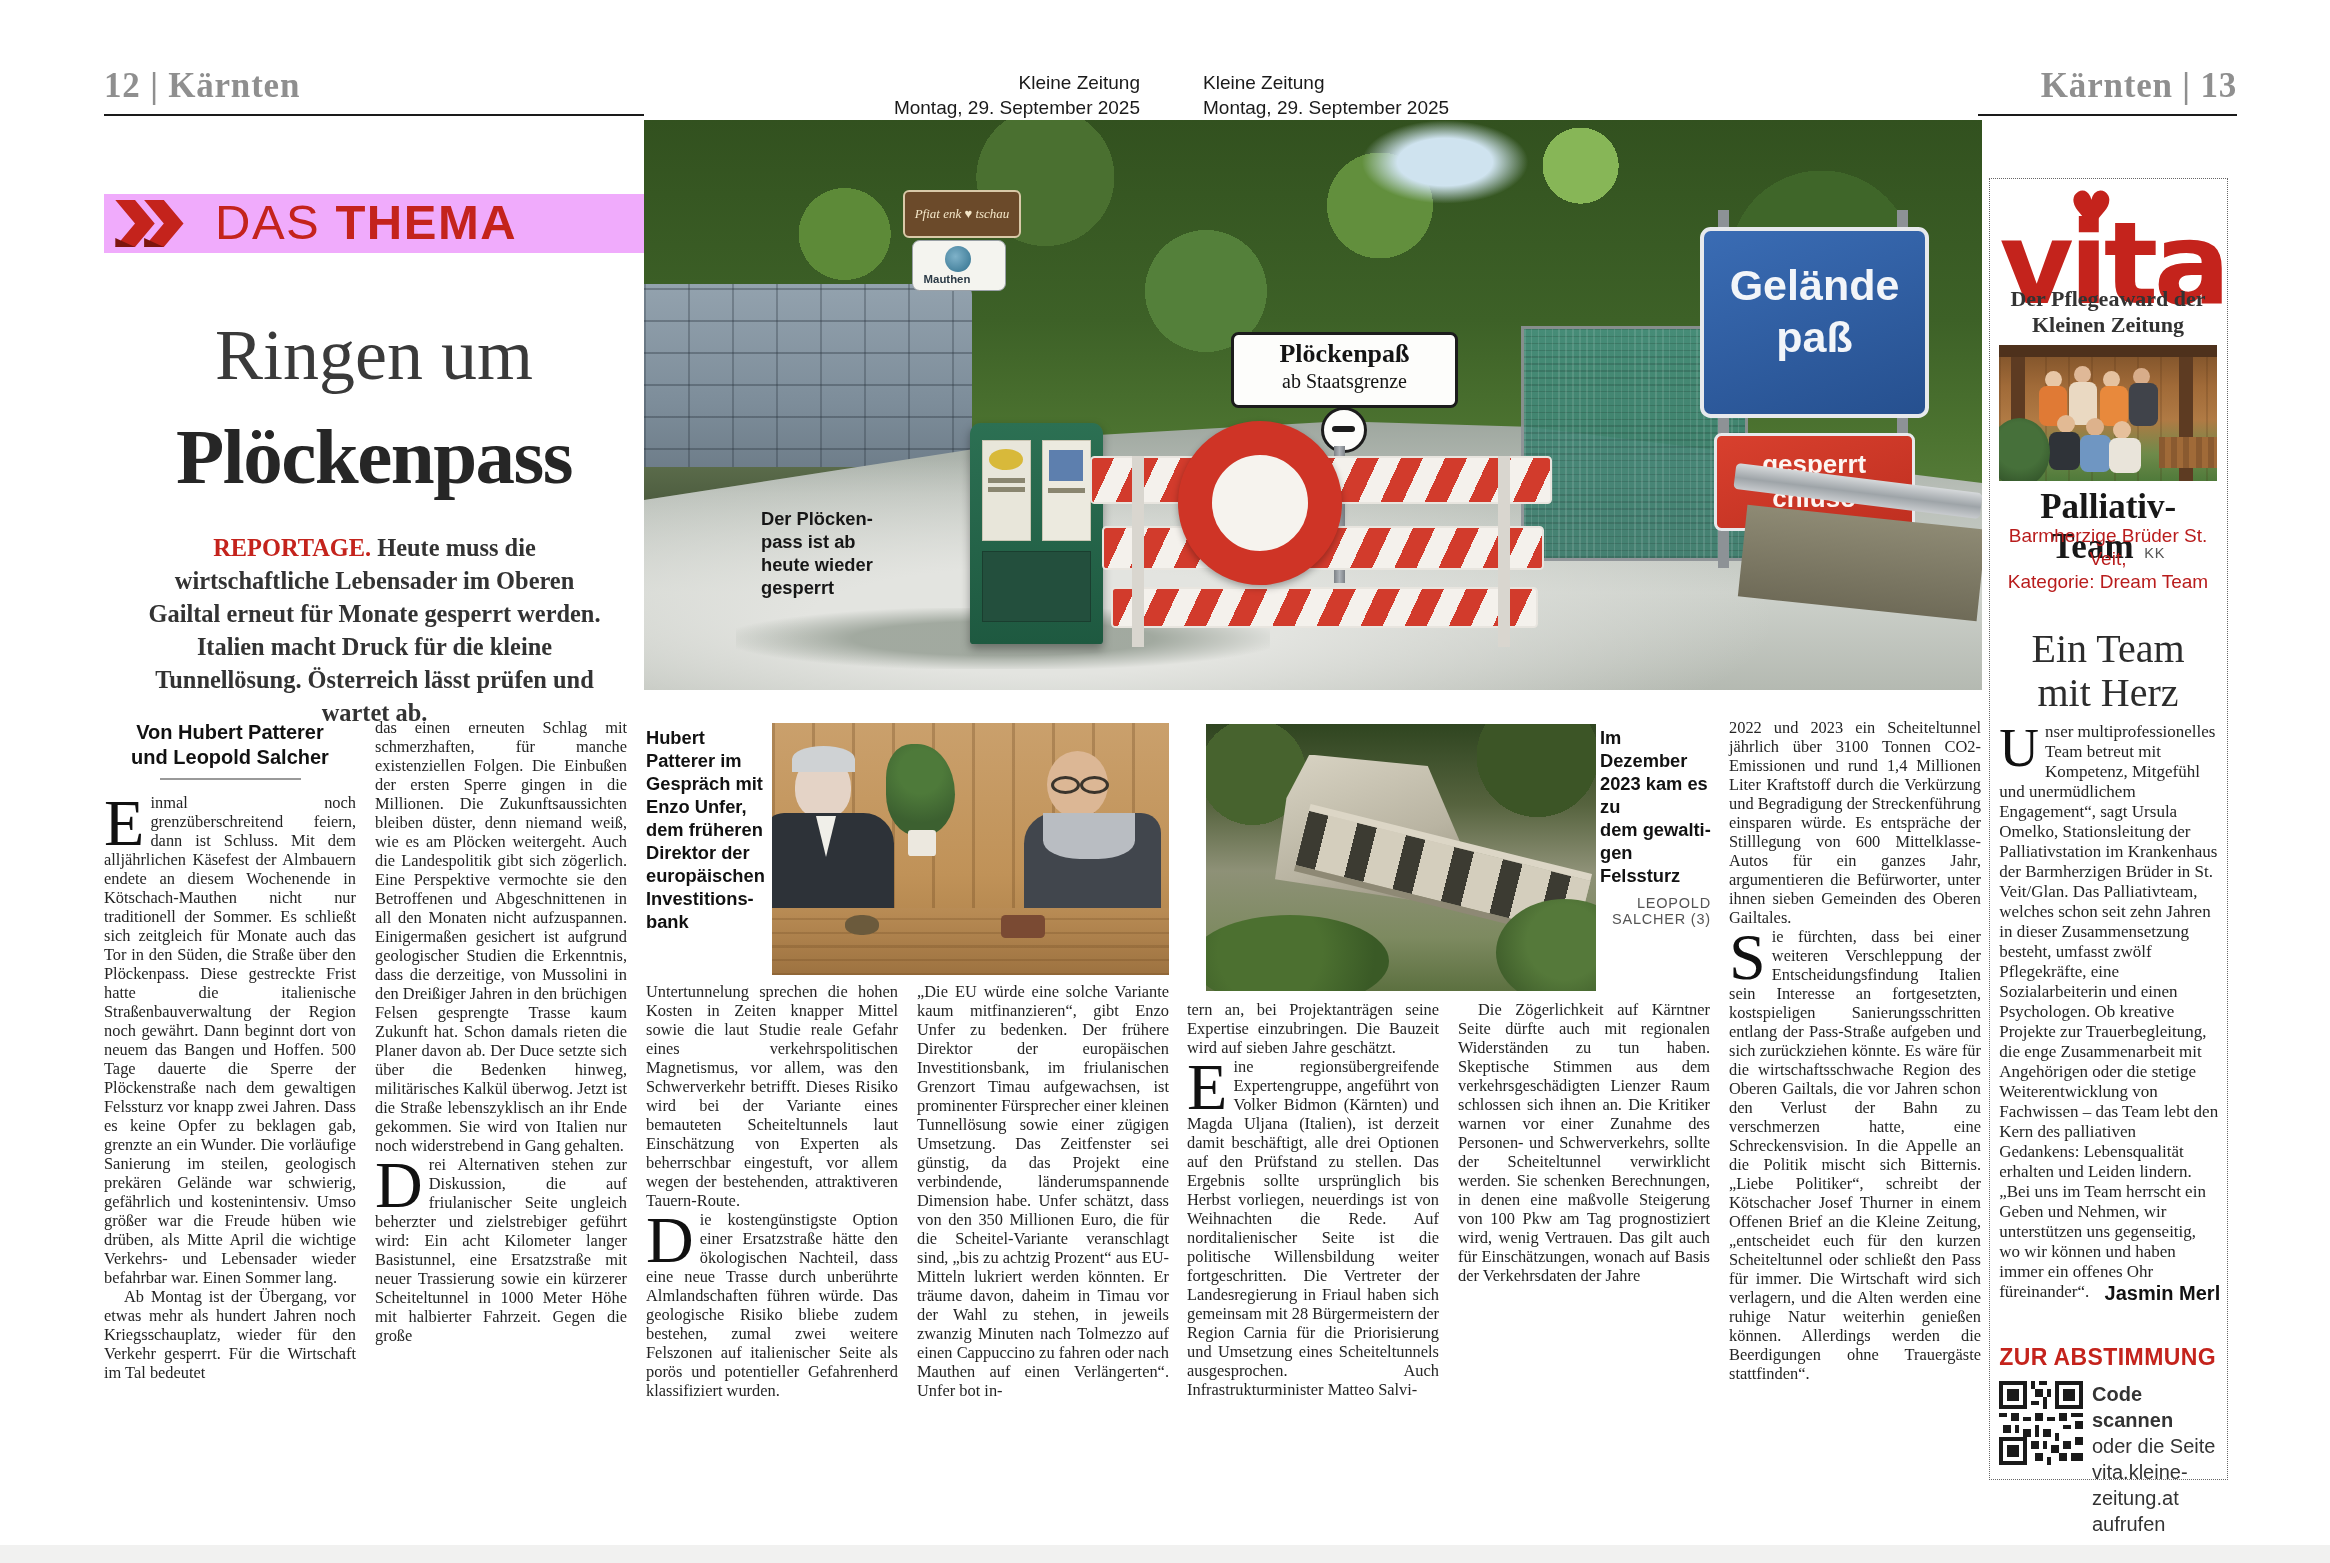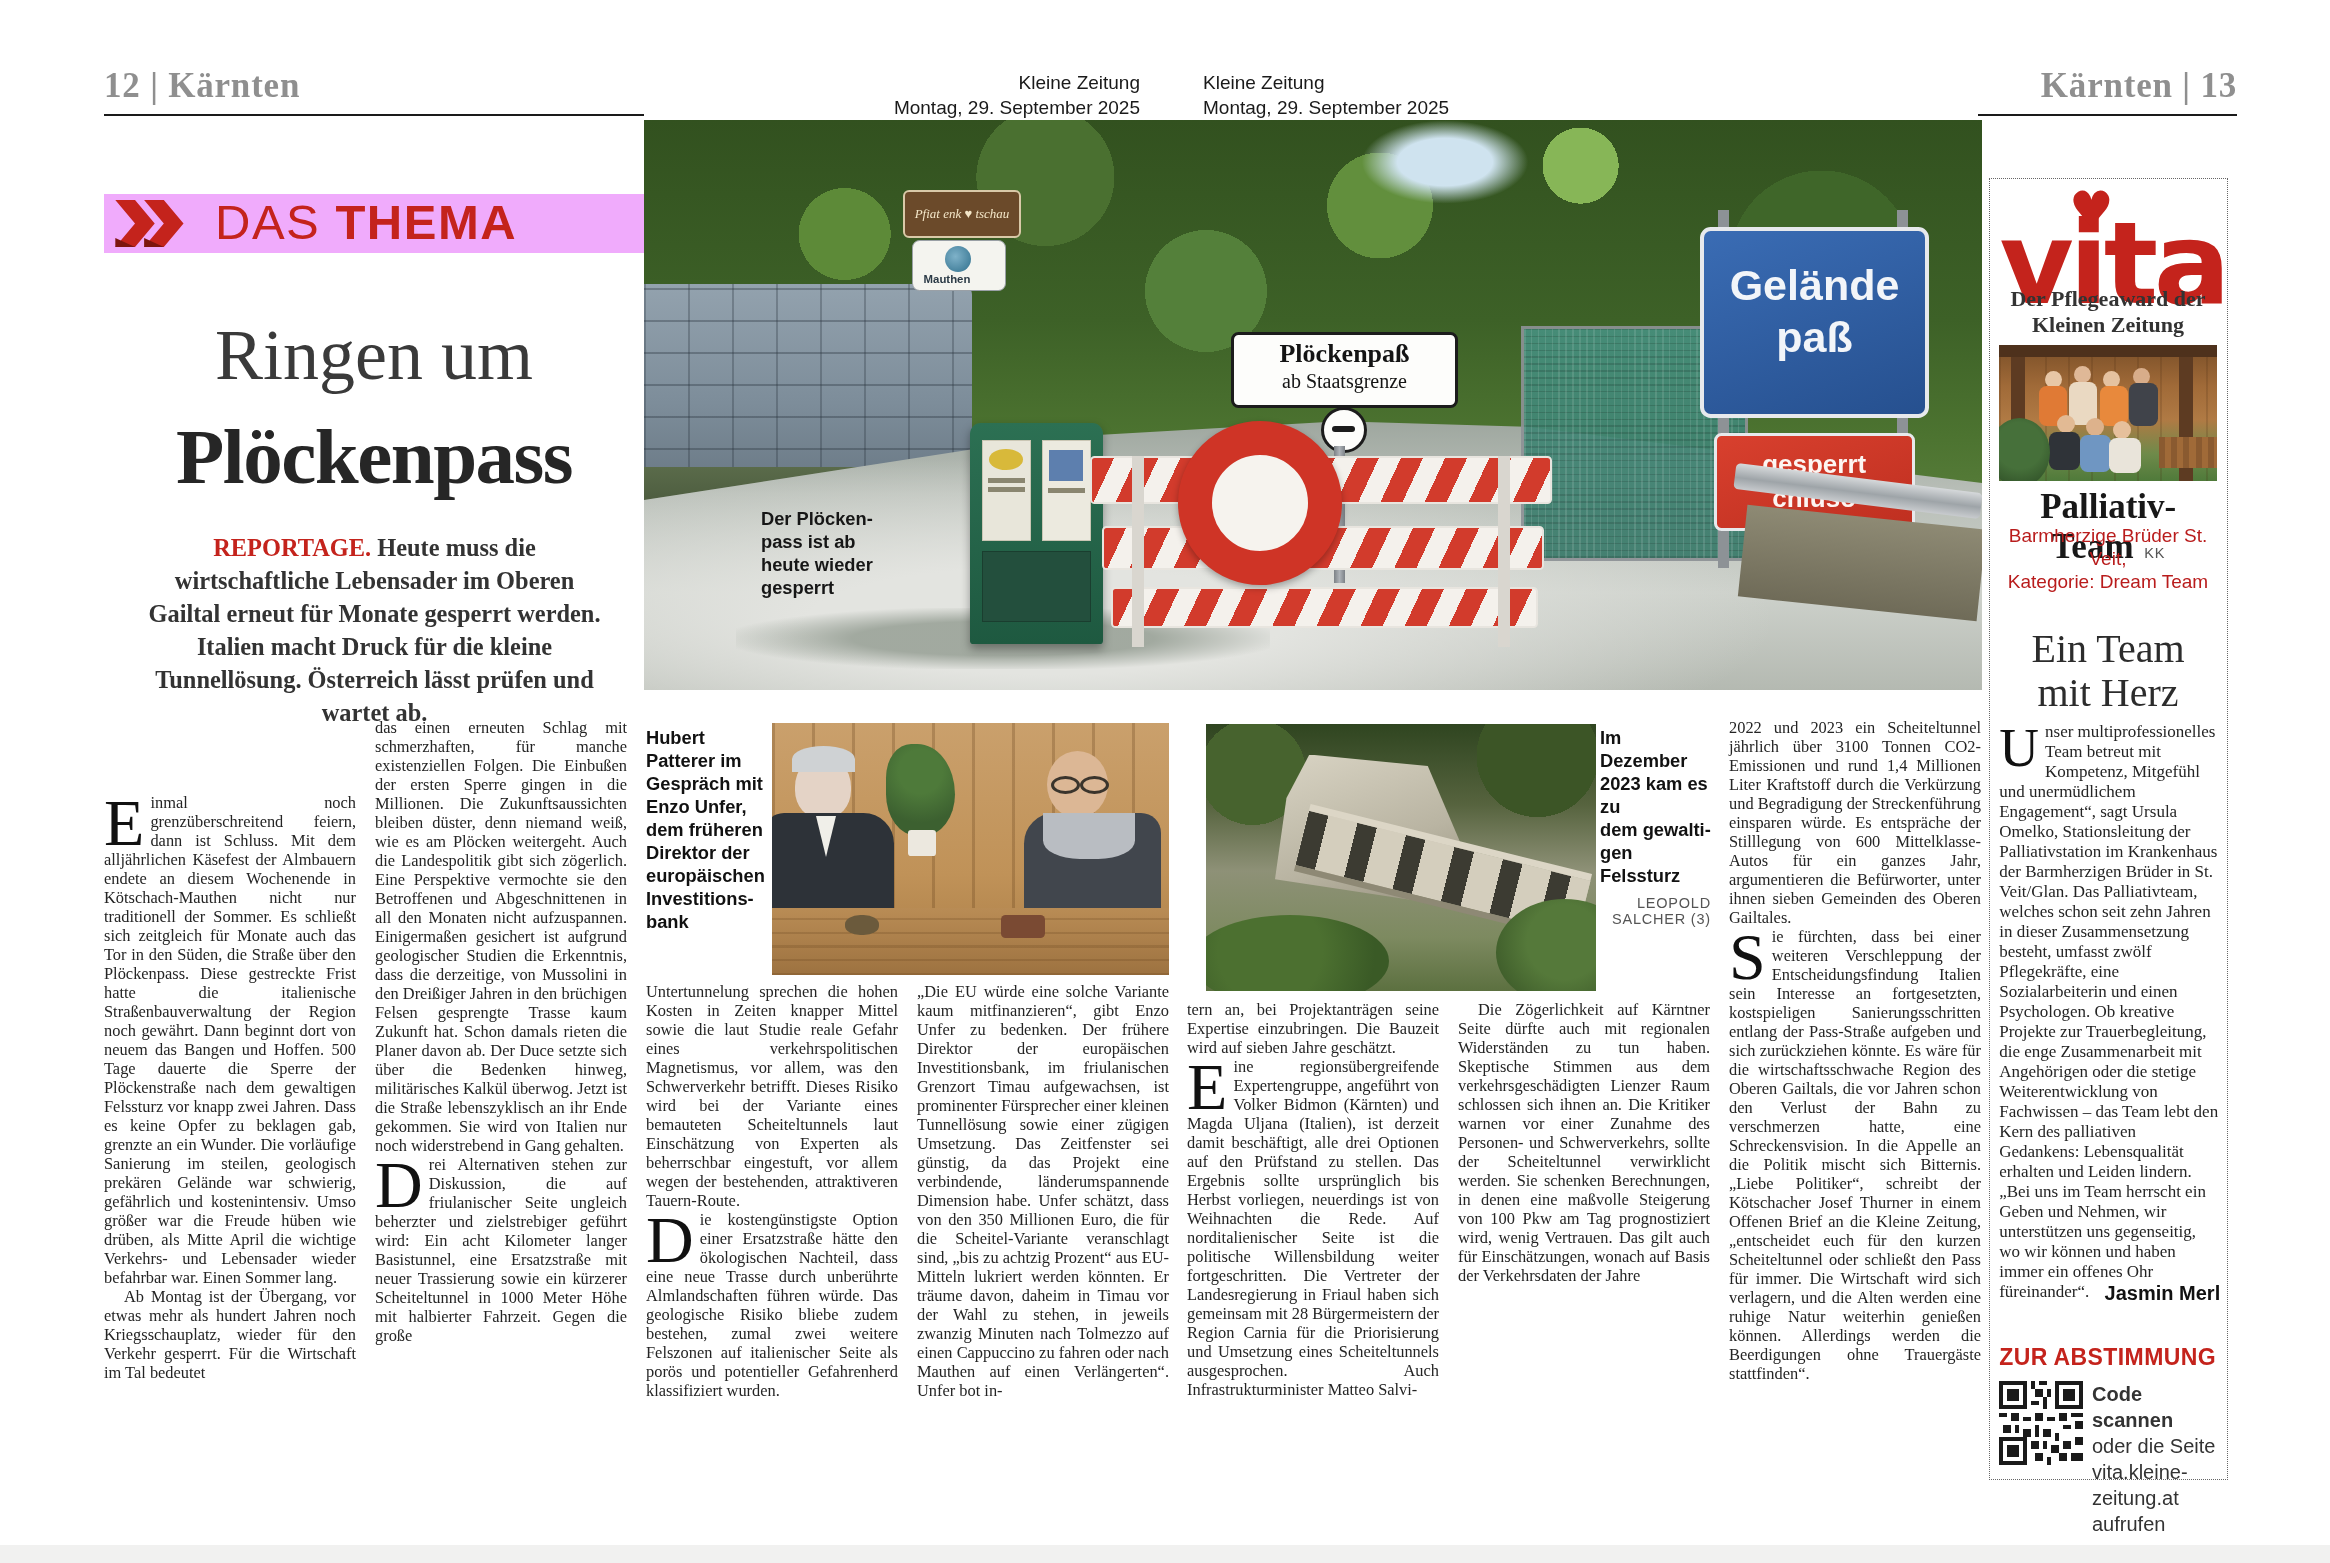--- a/index.html
+++ b/index.html
@@ -157,20 +157,25 @@
 
     <div class="abs" style="left:1090px;top:358px;width:248px;height:26px;background:linear-gradient(180deg,#d6d9db,#9ea4a8 55%,#c8cbce);transform:rotate(7deg);border-radius:4.6px;"></div>
     <div class="abs" style="left:1098px;top:397px;width:240px;height:92px;background:linear-gradient(180deg,#8e8a74,#6f6b58);transform:rotate(6deg);"></div>
 
     <div class="abs photo-cap pre" style="left:117px;top:387px;width:175px;color:#161616;">Der Plöcken-
 pass ist ab
 heute  wieder
 gesperrt</div>
   </div>
 
+  <div class="abs" style="left:104px;top:720px;width:252px;">
+    <div class="byline">Von Hubert Patterer</div>
+    <div class="byline">und Leopold Salcher</div>
+    <div class="byrule"></div>
+  </div>
 
   <div class="abs body-col" style="left:104px;top:793px;">
     <p><span class="dropcap">E</span><span>inmal noch grenzüberschreitend feiern, dann ist Schluss. Mit dem alljährlichen Käsefest der Almbauern endete an diesem Wochenende in Kötschach-Mauthen nicht nur traditionell der Sommer. Es schließt sich zeitgleich für Monate auch das Tor in den Süden, die Straße über den Plöckenpass. Diese gestreckte Frist hatte die italienische Straßenbauverwaltung der Region noch gewährt. Dann beginnt dort von neuem das Bangen und Hoffen. 500 Tage dauerte die Sperre der Plöckenstraße nach dem gewaltigen Felssturz vor knapp zwei Jahren. Dass es keine Opfer zu beklagen gab, grenzte an ein Wunder. Die vorläufige Sanierung im steilen, geologisch prekären Gelände war schwierig, gefährlich und kostenintensiv. Umso größer war die Freude hüben wie drüben, als Mitte April die wichtige Verkehrs- und Lebensader wieder befahrbar war. Einen Sommer lang.</span></p>
     <p class="ind">Ab Montag ist der Übergang, vor etwas mehr als hundert Jahren noch Kriegsschauplatz, wieder für den Verkehr gesperrt. Für die Wirtschaft im Tal bedeutet</p>
   </div>
 
   <div class="abs body-col" style="left:375px;top:718px;">
     <p>das einen erneuten Schlag mit schmerzhaften, für manche existenziellen Folgen. Die Einbußen der ersten Sperre gingen in die Millionen. Die Zukunftsaussichten bleiben düster, denn niemand weiß, wie es am Plöcken weitergeht. Auch die Landespolitik gibt sich zögerlich. Eine Perspektive vermochte sie den Betroffenen und Abgeschnittenen in all den Monaten nicht aufzuspannen. Einigermaßen gesichert ist aufgrund geologischer Studien die Erkenntnis, dass die derzeitige, von Mussolini in den Dreißiger Jahren in den brüchigen Felsen gesprengte Trasse kaum Zukunft hat. Schon damals rieten die Planer davon ab. Der Duce setzte sich über die Bedenken hinweg, militärisches Kalkül überwog. Jetzt ist die Straße lebenszyklisch an ihr Ende gekommen. Sie wird von Italien nur noch widerstrebend in Gang gehalten.</p>
     <p><span class="dropcap">D</span><span>rei Alternativen stehen zur Diskussion, die auf friulanischer Seite ungleich beherzter und zielstrebiger geführt wird: Ein acht Kilometer langer Basistunnel, eine Ersatzstraße mit neuer Trassierung sowie ein kürzerer Scheiteltunnel in 1000 Meter Höhe mit halbierter Fahrzeit. Gegen die große</span></p>
   </div>

